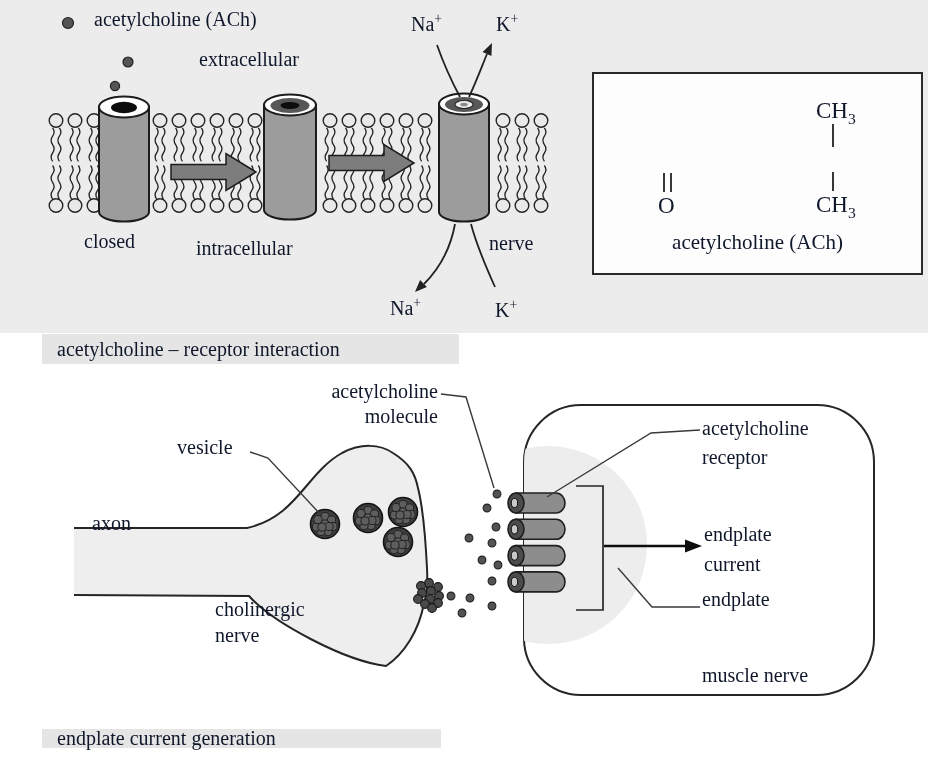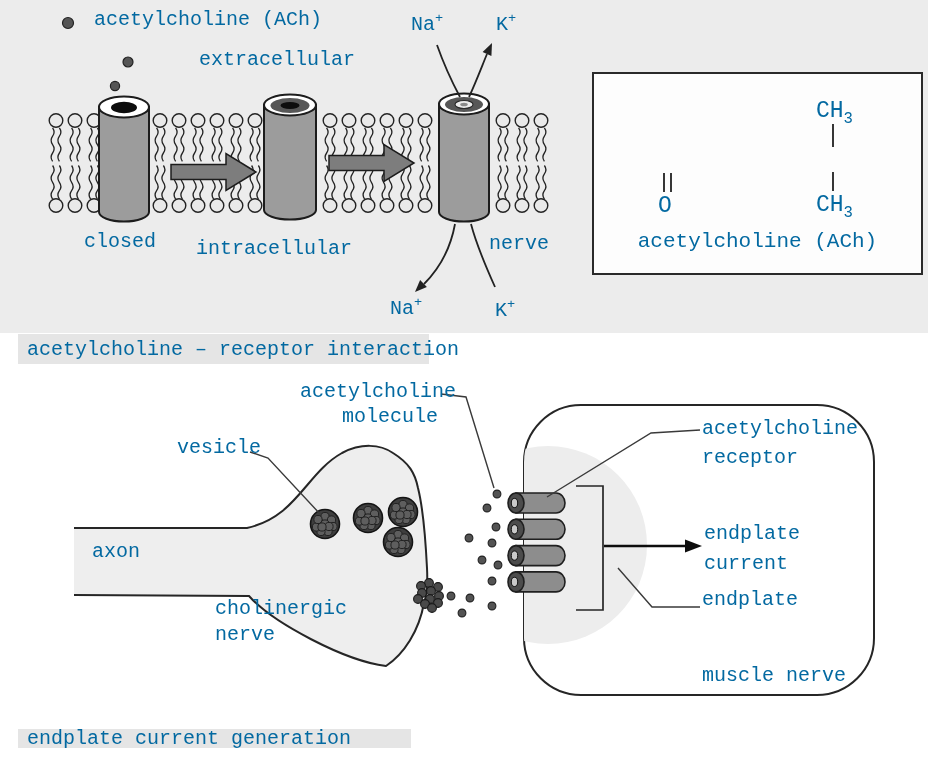--- a/index.html
+++ b/index.html
@@ -1,27 +1,27 @@
 <!DOCTYPE html>
 <html><head>
 <meta charset="utf-8">
 <style>
   html,body{margin:0;padding:0;background:#fff;}
   .stage{
     position:relative;width:928px;height:767px;background:#ffffff;
-    font-family:Liberation Mono, monospace;color:#0369a1;overflow:hidden;
+    font-family:Liberation Serif, serif;color:#0f172a;overflow:hidden;
   }
   svg#gfx{position:absolute;left:0;top:0;}
   .lbl{position:absolute;font-size:20px;line-height:1.25;white-space:nowrap;}
   .lbl sub{font-size:68%;line-height:0;}
   .lbl sup{font-size:68%;line-height:0;}
   .chem{font-size:23px;}
   .band{
     position:absolute;background:#e5e5e5;display:flex;align-items:center;
-    padding-left:9px;font-size:20px;white-space:nowrap;
+    padding-left:15px;font-size:20px;white-space:nowrap;margin-left:24px;
   }
   .right{text-align:right;}
   .caption-center{text-align:center;}
   
   .head{fill:#e9e9e9;stroke:#232323;stroke-width:1.4;}
   .tail{fill:none;stroke:#232323;stroke-width:1.3;}
   .chan{fill:#9c9c9c;stroke:#1c1c1c;stroke-width:2;}
   .chantop{fill:#ffffff;stroke:#1c1c1c;stroke-width:2;}
   .flap{fill:#575757;}
   .slit{fill:#0d0d0d;}
@@ -380,21 +380,21 @@
   <div class="lbl caption-center" style="left:593px;top:229px;width:329px;font-size:21px">acetylcholine (ACh)</div>
 
   <div class="band" style="left:18px;top:334px;width:402px;height:30px">acetylcholine – receptor interaction</div>
   <div class="band" style="left:18px;top:729px;width:384px;height:19px">endplate current generation</div>
 
   <div class="lbl right" style="left:300px;top:379px;width:138px">
     <div>acetylcholine</div>
     <div>molecule</div>
   </div>
   <div class="lbl" style="left:177px;top:435px">vesicle</div>
-  <div class="lbl" style="left:92px;top:539px">axon</div>
+  <div class="lbl" style="left:92px;top:511px">axon</div>
   <div class="lbl" style="left:215px;top:596px;line-height:26px">
     <div>cholinergic</div>
     <div>nerve</div>
   </div>
   <div class="lbl" style="left:702px;top:414px;line-height:29px">
     <div>acetylcholine</div>
     <div>receptor</div>
   </div>
   <div class="lbl" style="left:704px;top:519px;line-height:30px">
     <div>endplate</div>

